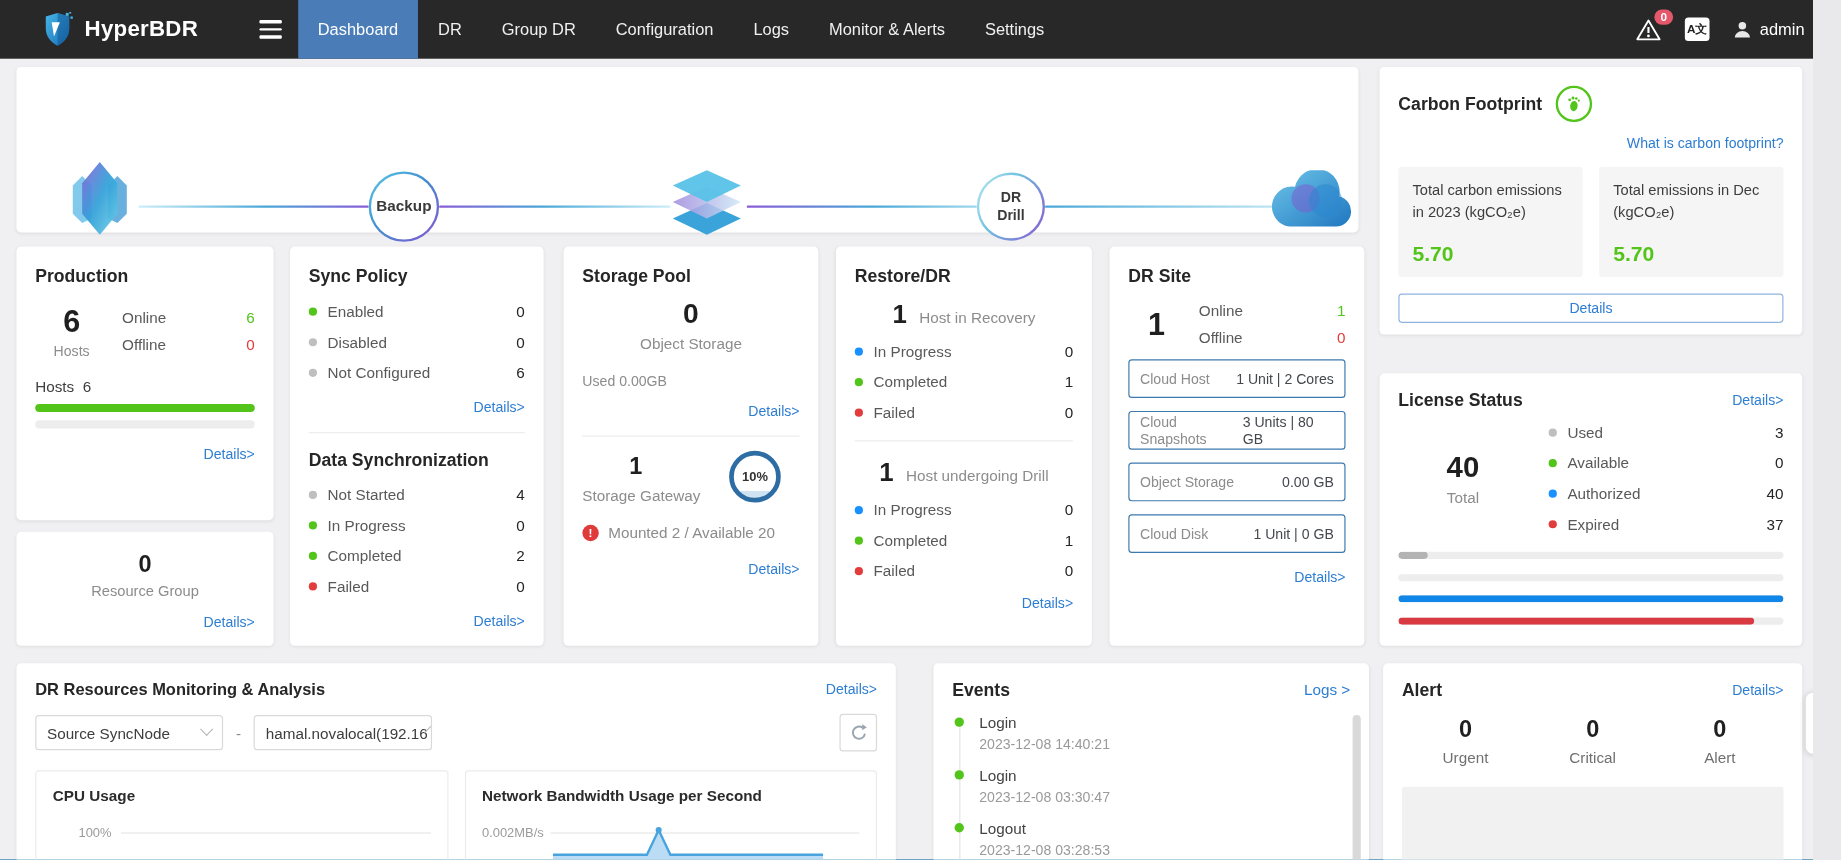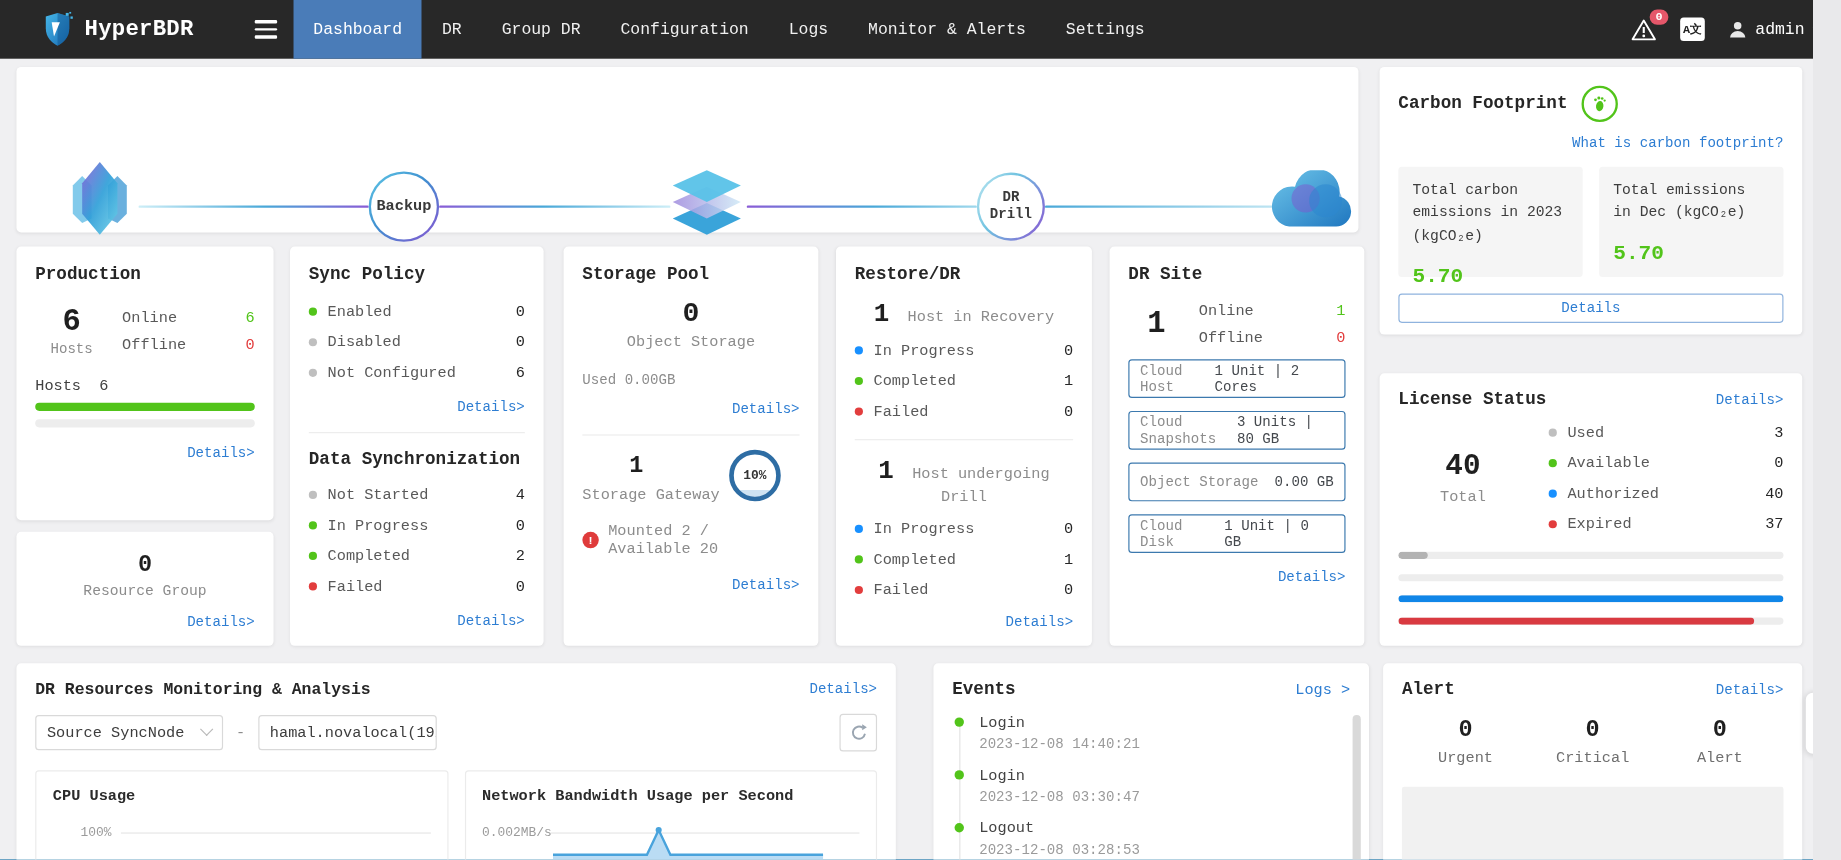--- a/index.html
+++ b/index.html
@@ -1,17 +1,17 @@
 <!DOCTYPE html>
 <html><head>
 <meta charset="utf-8">
 <style>
   html,body{margin:0;padding:0;background:#e9e9eb;}
   .viewport{position:relative;width:1813px;height:860px;overflow:hidden;background:#0369a1;
-    font-family:Liberation Mono, monospace;-webkit-font-smoothing:antialiased;}
+    font-family:Liberation Sans, sans-serif;-webkit-font-smoothing:antialiased;}
   .stage{position:absolute;top:0;left:0;width:1568px;height:732px;overflow:hidden;
     transform:scale(1.17411);transform-origin:0 0;background:#f0f0f2;}
 
   
   .nav{position:absolute;top:0;left:0;width:1568px;height:50px;background:#282828;display:flex;align-items:center;}
   .brand{display:flex;align-items:center;gap:9px;margin-left:36px;}
   .brand-name{color:#fff;font-size:19px;font-weight:700;letter-spacing:.2px;}
   .burger{margin-left:52px;display:flex;flex-direction:column;gap:4px;cursor:pointer;}
   .burger i{display:block;width:19px;height:2.5px;background:#fff;border-radius:1px;}
   .menu{display:flex;margin-left:14px;height:50px;}

